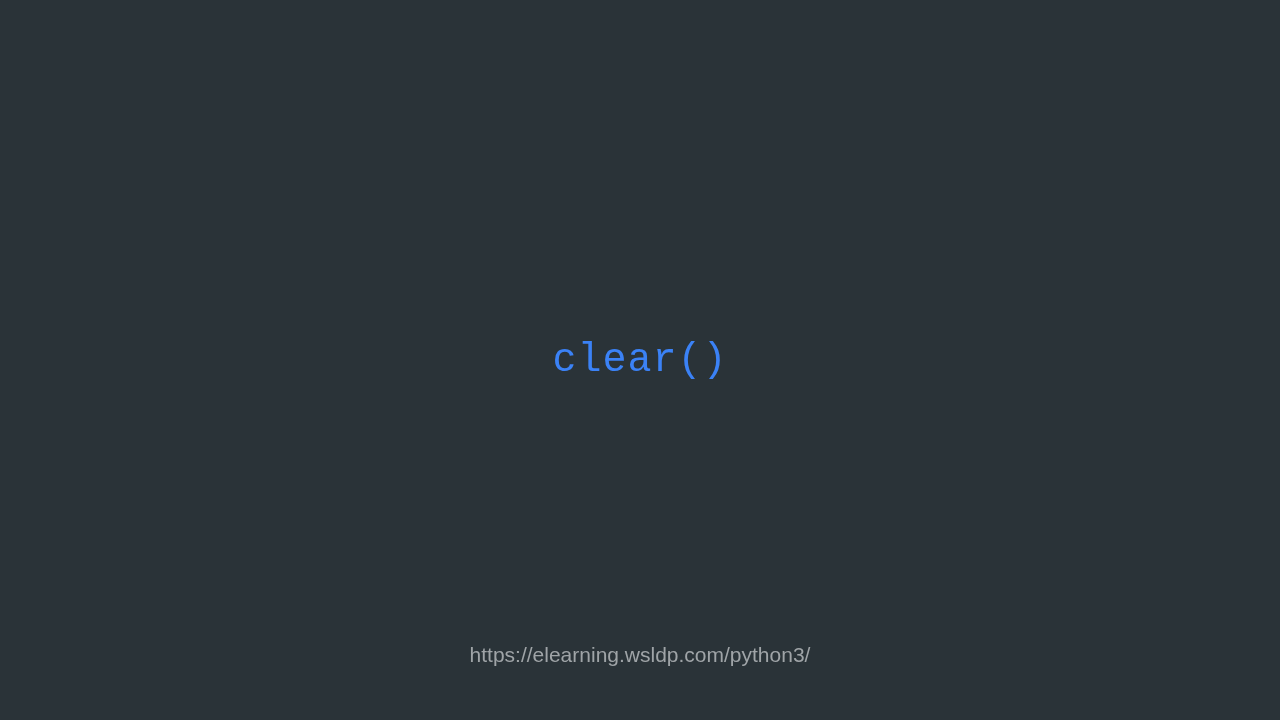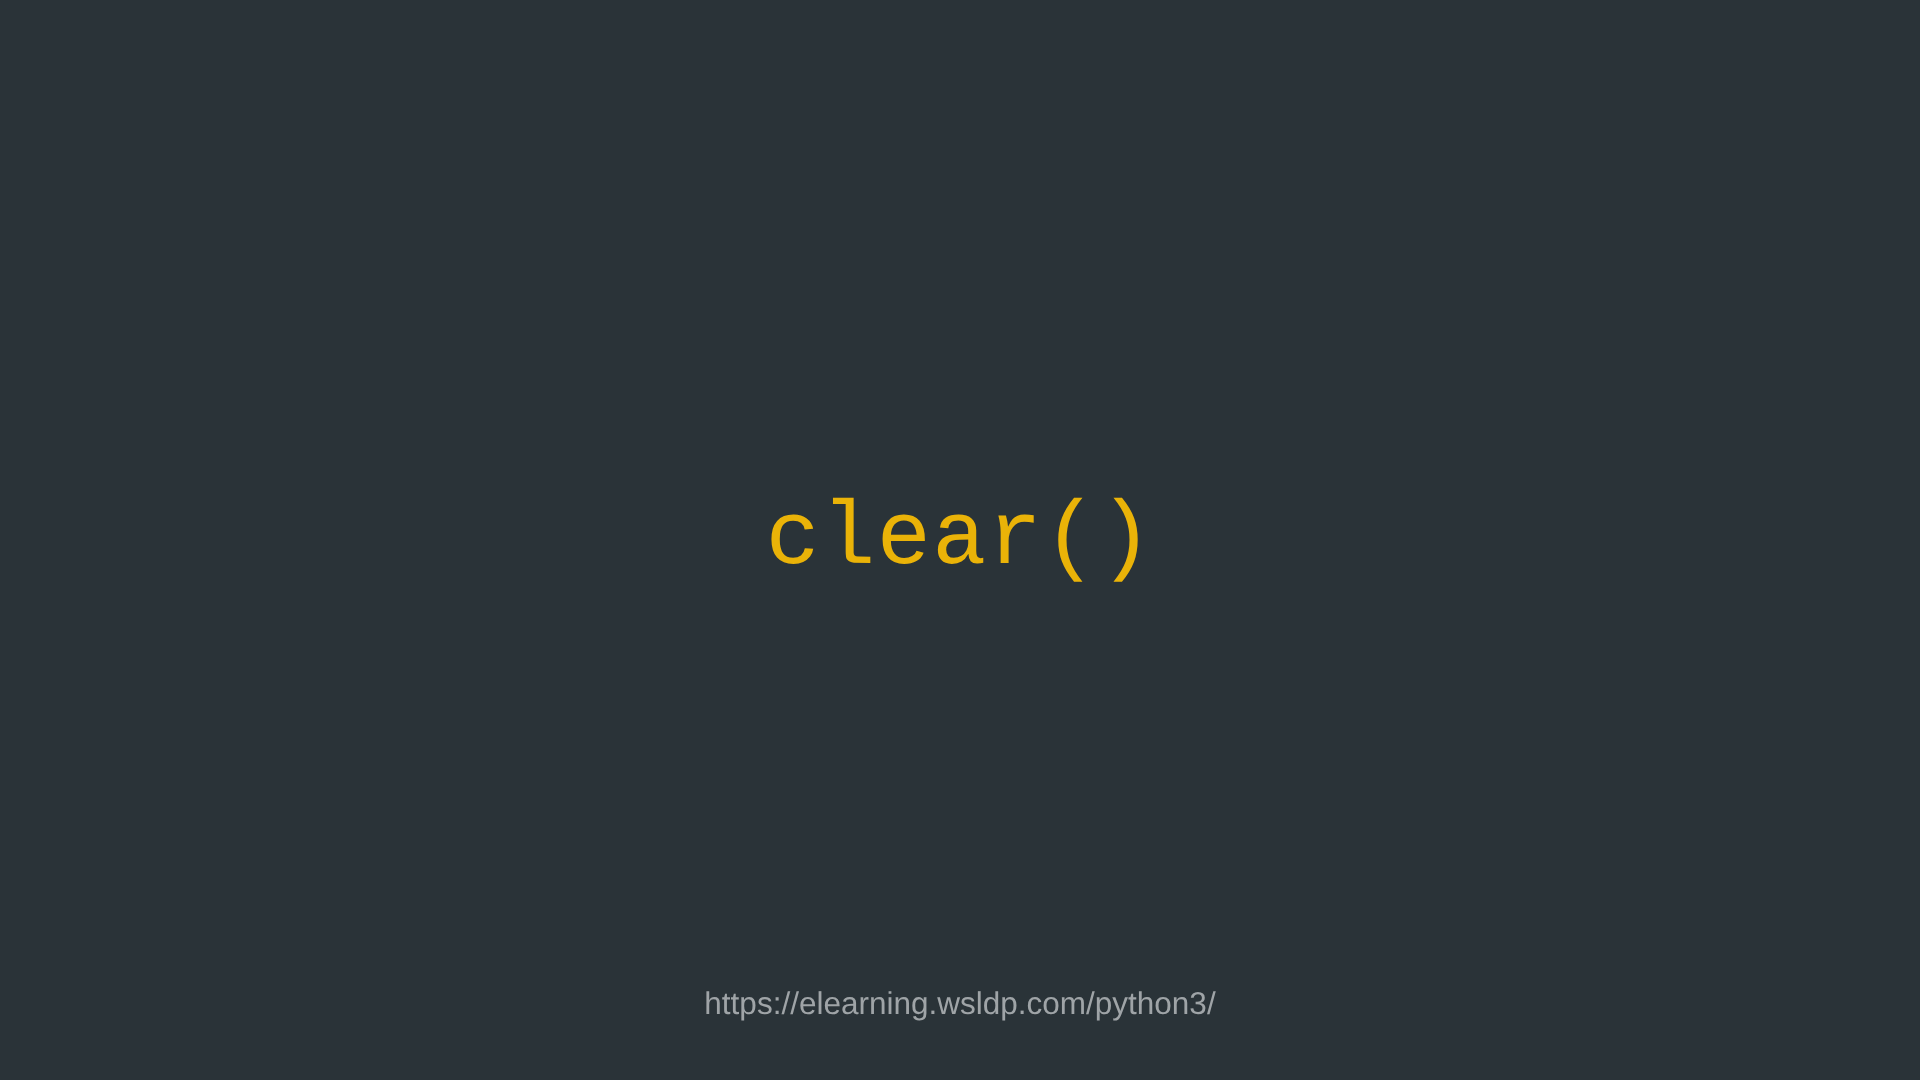--- a/index.html
+++ b/index.html
@@ -13,27 +13,27 @@
       background-color: #2a3338;
       position: relative;
       overflow: hidden;
     }
     .title {
       position: absolute;
       top: 50%;
       left: 50%;
       transform: translate(-50%, -50%);
       font-family: 'Consolas', 'Monaco', 'Courier New', monospace;
-      font-size: 60px;
-      color: #eab308;
+      font-size: 40px;
+      color: #3b82f6;
       letter-spacing: 1px;
     }
     .footer-url {
       position: absolute;
-      bottom: 38px;
+      bottom: 53px;
       left: 50%;
       transform: translateX(-50%);
       font-family: -apple-system, BlinkMacSystemFont, 'Segoe UI', Arial, sans-serif;
       font-size: 21px;
       color: #9fa4a7;
     }
   </style>
 </head>
 <body>
 

